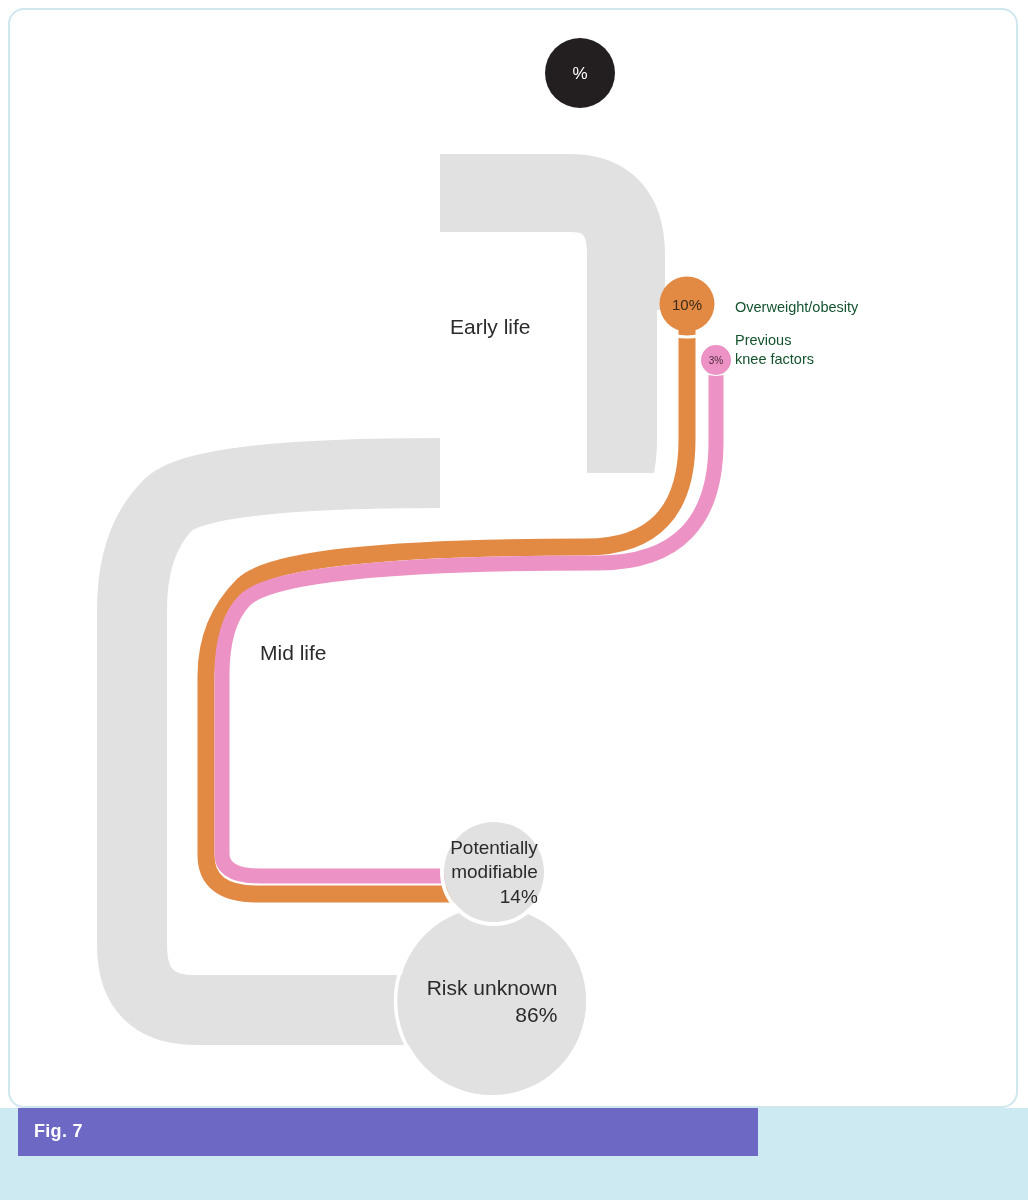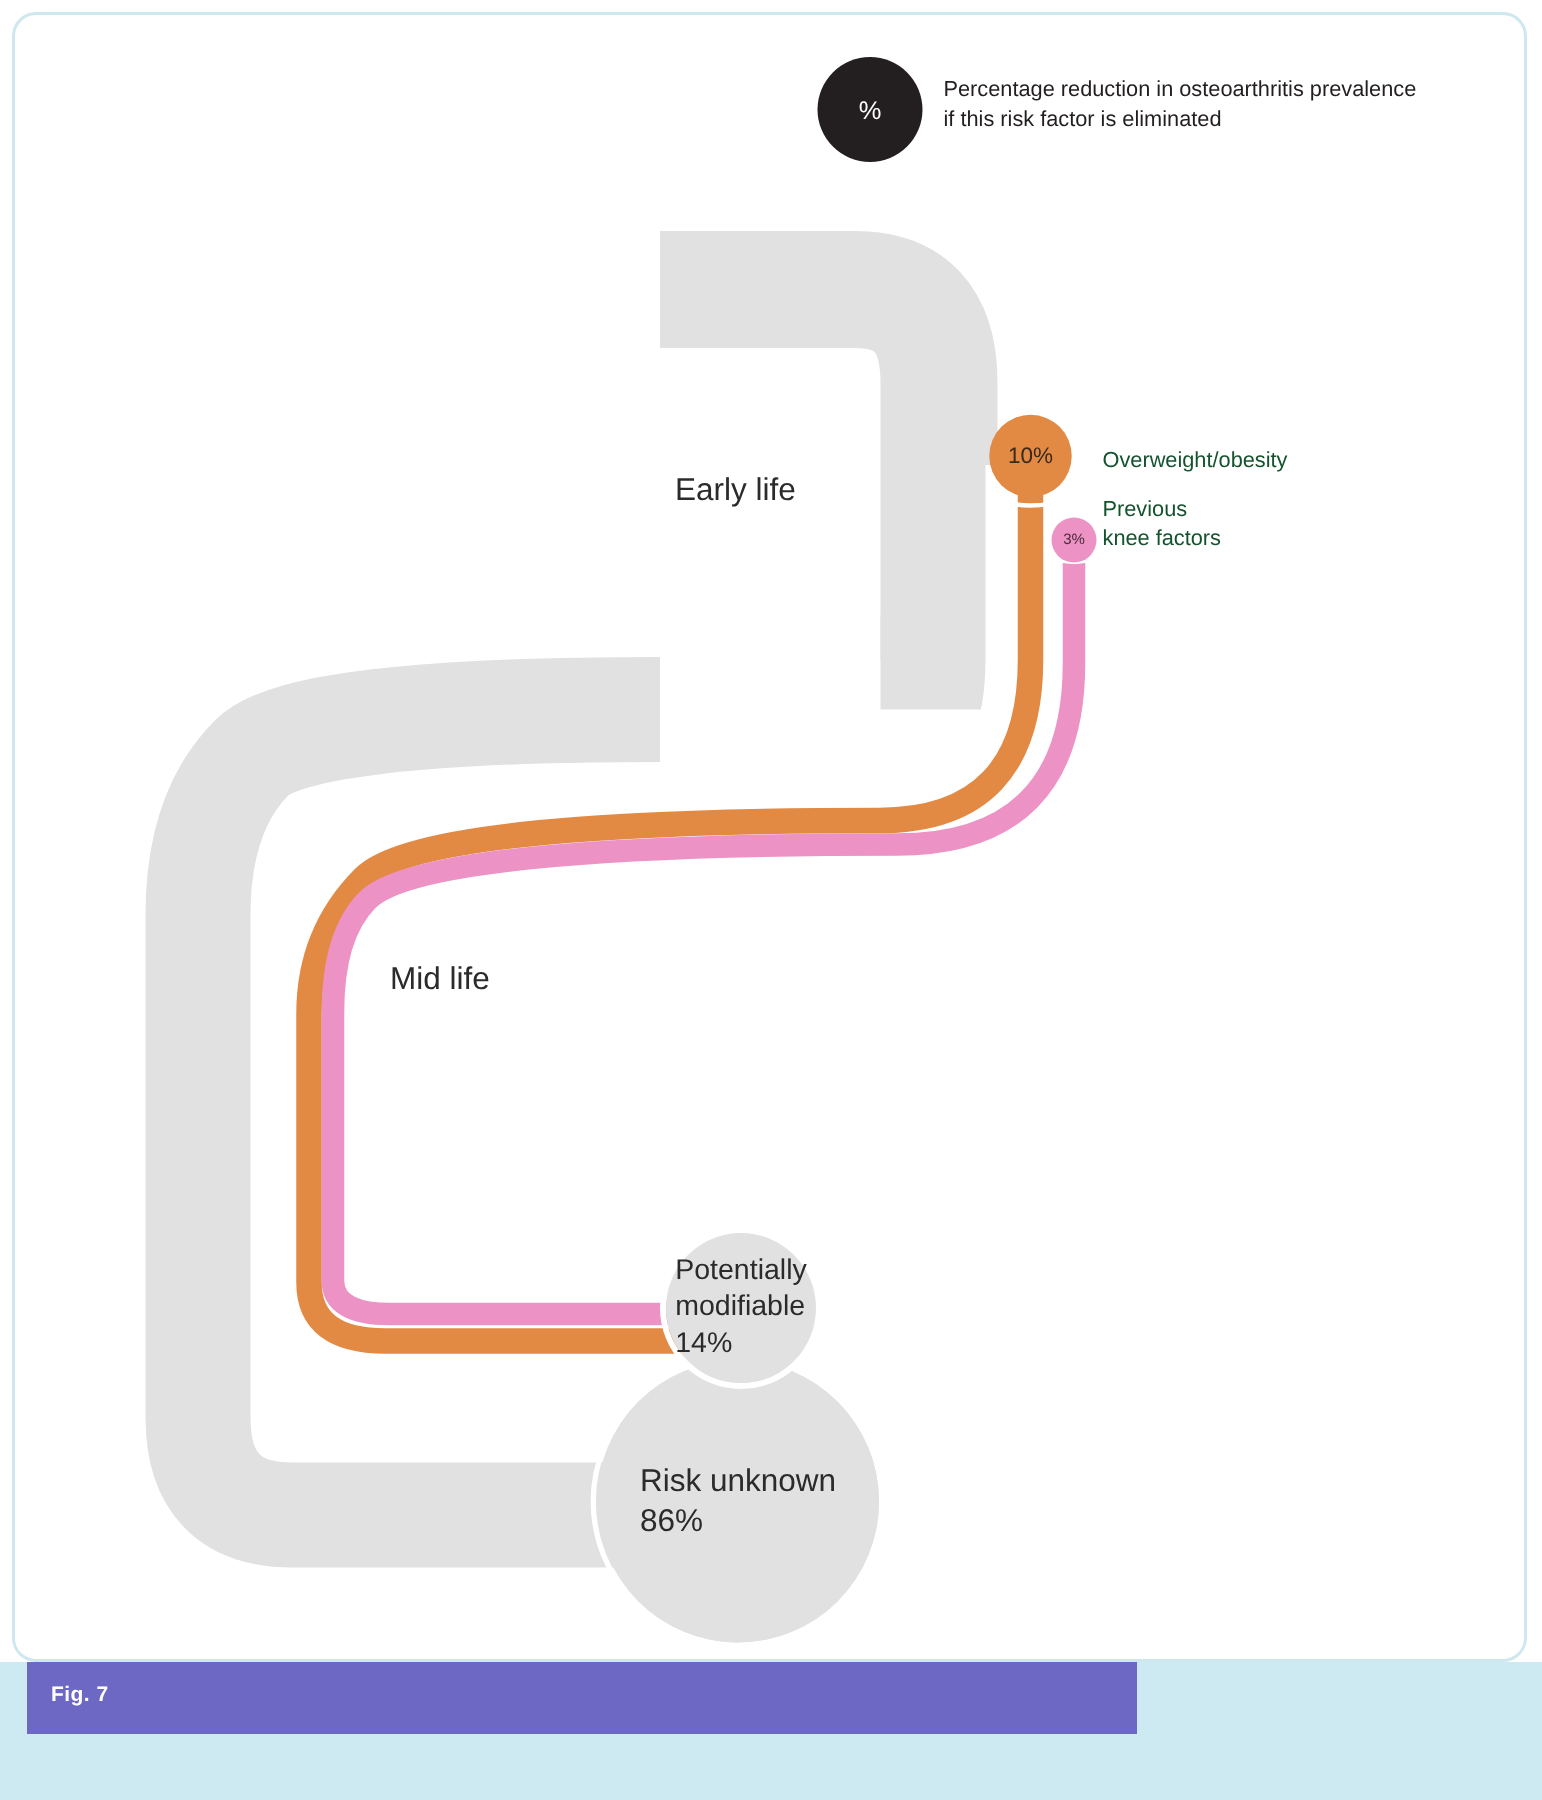--- a/index.html
+++ b/index.html
@@ -52,40 +52,40 @@
 
   
   .factor-label{
     position:absolute;font-size:14.5px;line-height:1.3;color:#14532d;white-space:nowrap;
   }
   #factor-obesity{left:725px;top:288px;}
   #factor-knee{left:725px;top:321px;}
 
   
   .node-text{
-    position:absolute;text-align:left;color:#2b2b2b;white-space:nowrap;
+    position:absolute;text-align:right;color:#2b2b2b;white-space:nowrap;
     transform:translate(-50%,-50%);
   }
   #node-pm-text{left:484px;top:862px;font-size:19px;line-height:1.28;}
   #node-ru-text{left:482px;top:991px;font-size:21px;line-height:1.3;}
   #node-ob-text{left:677px;top:294px;font-size:15px;color:#3a2a18;}
   #node-ki-text{left:706px;top:350px;font-size:10px;color:#4a2a3a;}
 
   
   #caption-block{
     position:absolute;left:0;top:1108px;width:1028px;height:92px;
     background:#cdeaf2;
   }
   #caption-tag{
     position:absolute;left:18px;top:0;width:740px;height:48px;
     background:#6c68c4;
   }
   #caption-tag span{
     position:absolute;left:16px;top:13px;
-    color:#ffffff;font-size:14px;font-weight:bold;letter-spacing:.3px;
+    color:#ffffff;font-size:18px;font-weight:bold;letter-spacing:.3px;
   }
   #caption-text{
     position:absolute;left:22px;top:58px;
     color:#111111;font-size:15px;
   }
 </style>
 </head>
 <body>
 
 <div id="page">
@@ -148,24 +148,20 @@
 
       <circle cx="677" cy="294" r="27.5" fill="#E28A44"></circle>
 
       <circle cx="706" cy="350" r="15" fill="#EC92C5"></circle>
     </svg>
 
     <div id="legend">
       <div id="legend-bubble">
         <span>%</span>
       </div>
-      <div id="legend-text">
-        <div>Percentage reduction in osteoarthritis prevalence</div>
-        <div>if this risk factor is eliminated</div>
-      </div>
     </div>
 
     <div class="stage-label" id="stage-early">Early life</div>
     <div class="stage-label" id="stage-mid">Mid life</div>
 
     <div class="factor-label" id="factor-obesity">Overweight/obesity</div>
     <div class="factor-label" id="factor-knee">
       <div>Previous</div>
       <div>knee factors</div>
     </div>

